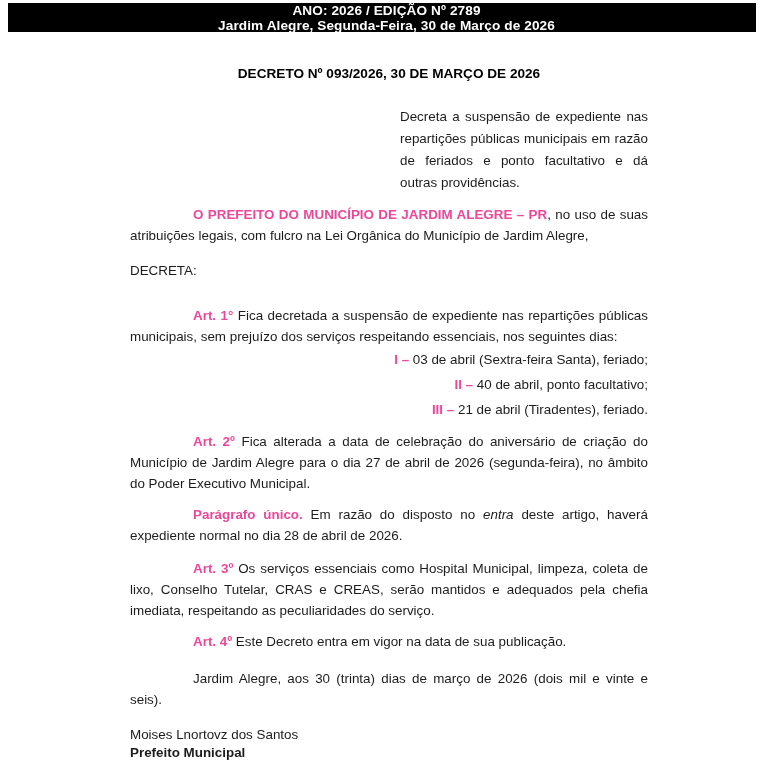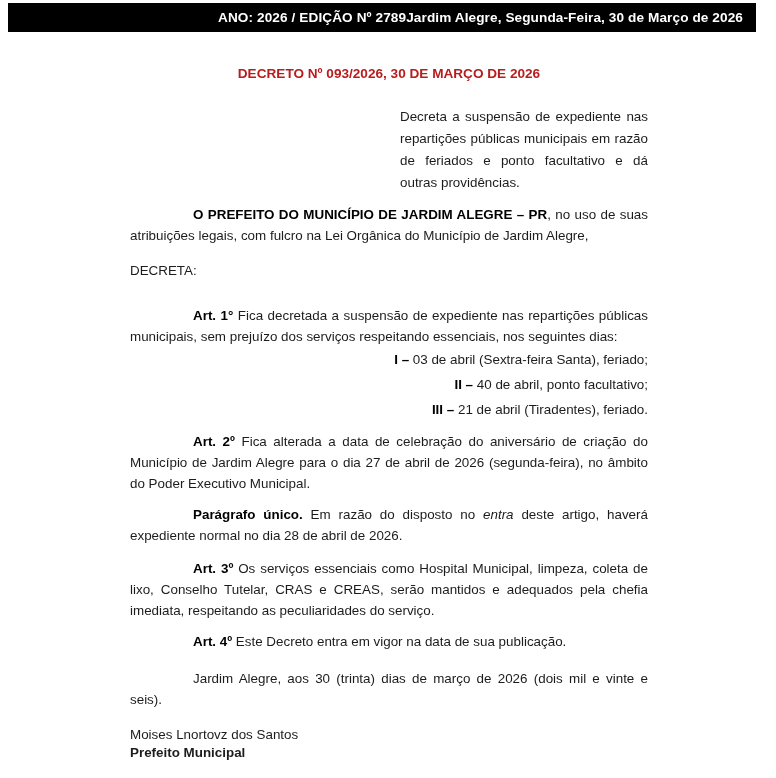--- a/index.html
+++ b/index.html
@@ -11,33 +11,34 @@
     color: #1c1c1c;
     overflow: hidden;
   }
   .page { width: 776px; height: 778px; background: #ffffff; overflow: hidden; }
 
   .topbar {
     margin: 3px 0 0 8px;
     width: 748px; height: 29px;
     background: #000000;
     color: #ffffff;
-    display: flex; align-items: center; justify-content: flex-end;
+    display: flex; align-items: center; justify-content: space-between;
     padding: 0 13px 0 22px;
     font-weight: 700; font-size: 13.6px;
     letter-spacing: 0.1px;
+    flex-direction: column;
   }
 
   .doc { margin: 0 128px 0 130px; }  
 
   .title {
     margin-top: 33px;
     text-align: center;
     font-size: 13.6px; font-weight: 700;
-    color: #b91c1c;
+    color: #000000;
     line-height: 17px;
   }
 
   .ementa {
     margin: 24px 0 0 270px;
     width: 248px;
     text-align: justify;
     line-height: 22px;
   }
 
@@ -53,21 +54,21 @@
   .list-item  { line-height: 21px; margin-bottom: 4px; text-align: right; }
   .article-2  { margin-top: 11px; }
   .sole-par   { margin-top: 10px; }
   .article-3  { margin-top: 12px; }
   .article-4  { margin-top: 10px; }
   .closing    { margin-top: 16px; }
 
   .signature { margin-top: 16px; line-height: 18px; }
   .signature .role { font-weight: 700; }
 
-  strong { font-weight: 700; color: #000000; }
+  strong { font-weight: 700; color: #ec4899; }
   em { font-style: italic; }
 </style>
 </head>
 <body>
 
 <div class="page">
 
   <header class="topbar">
     <span>ANO: 2026 / EDIÇÃO Nº 2789</span>
     <span>Jardim Alegre, Segunda-Feira, 30 de Março de 2026</span>

